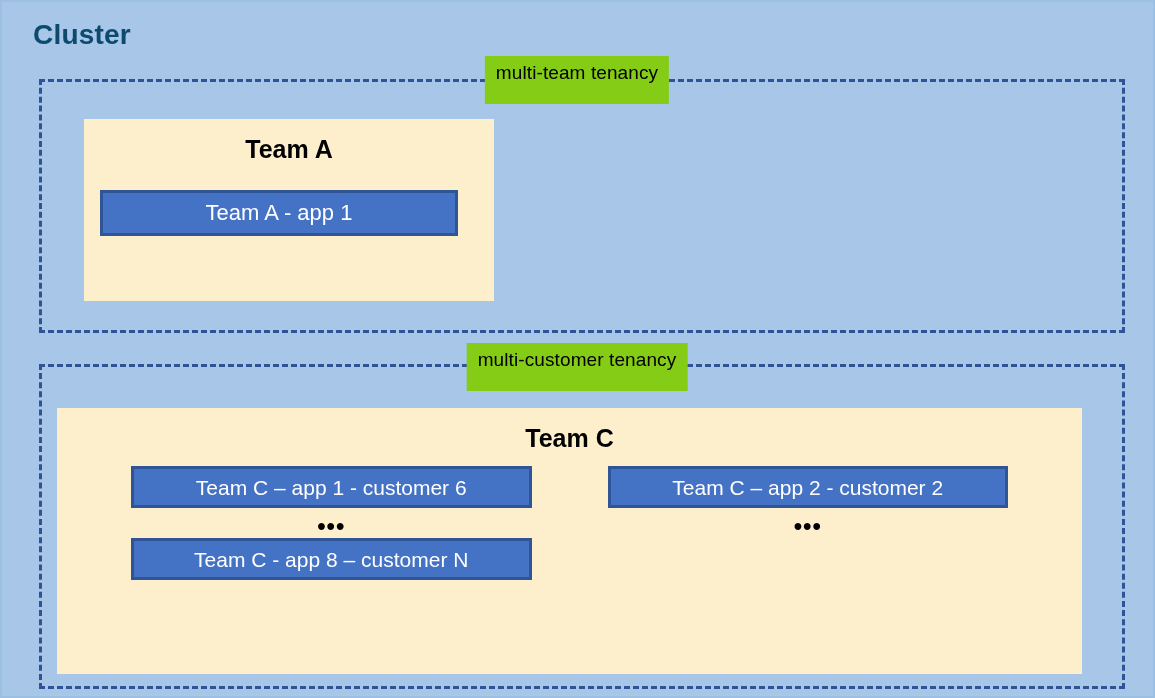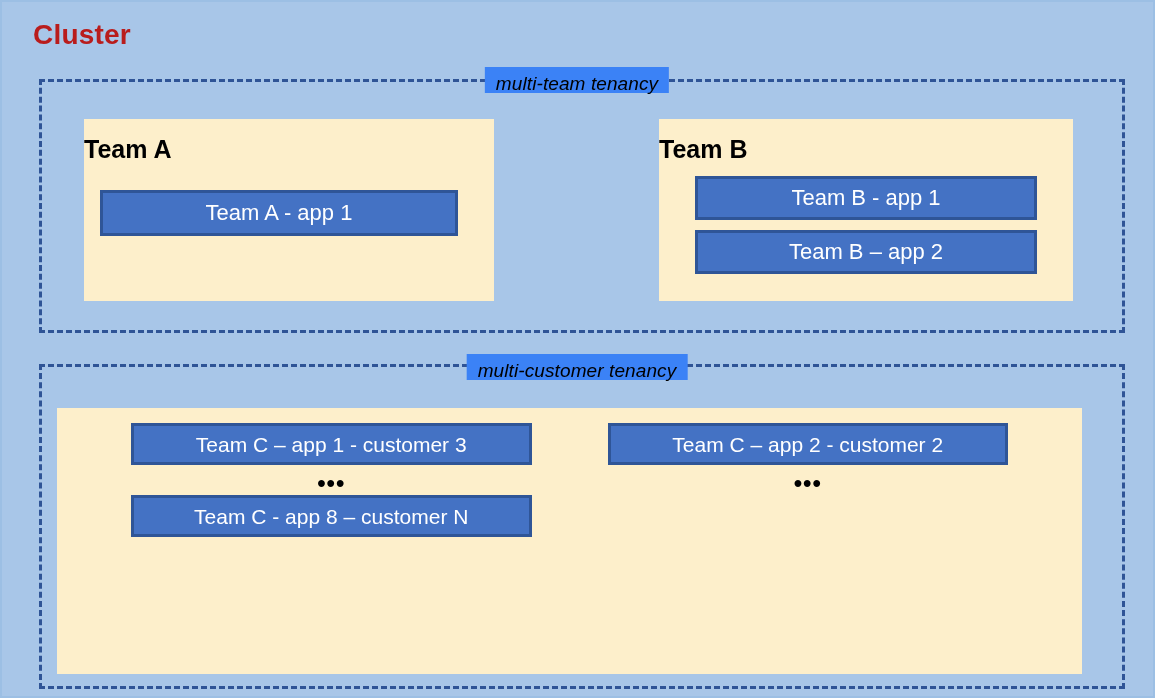--- a/index.html
+++ b/index.html
@@ -21,21 +21,21 @@
     overflow: hidden;
   }
 
   
   .cluster-title {
     position: absolute;
     left: 31px;
     top: 19px;
     font-size: 28px;
     font-weight: bold;
-    color: #b91c1c;
+    color: #0c4a6e;
     letter-spacing: 0.2px;
     line-height: 1;
     white-space: nowrap;
   }
 
   
   .tenancy-group {
     position: absolute;
     box-sizing: border-box;
     border: 3px dashed #2F5496;
@@ -49,29 +49,28 @@
   .tenancy-group.multi-customer {
     left: 37px;
     top: 362px;
     width: 1086px;
     height: 325px;
   }
 
   
   .tenancy-label {
     position: absolute;
-    background: #3b82f6;
+    background: #84cc16;
     color: #000000;
     font-size: 19px;
     line-height: 1;
-    padding: 7px 11px 0 11px;
+    padding: 7px 11px 22px 11px;
     white-space: nowrap;
     transform: translate(-50%, -50%);
     letter-spacing: 0.1px;
-    font-style: italic;
   }
   .tenancy-label.lbl-team {
     left: 575px;
     top: 78px;
   }
   .tenancy-label.lbl-customer {
     left: 575px;
     top: 365px;
   }
 
@@ -95,21 +94,21 @@
     height: 182px;
   }
   .team-panel.team-c {
     left: 55px;
     top: 406px;
     width: 1025px;
     height: 266px;
   }
 
   .team-heading {
-    text-align: left;
+    text-align: center;
     font-size: 25px;
     font-weight: bold;
     color: #000000;
     line-height: 1;
     white-space: nowrap;
   }
   .team-panel.team-a .team-heading { margin-top: 18px; }
   .team-panel.team-b .team-heading { margin-top: 18px; }
   .team-panel.team-c .team-heading { margin-top: 18px; }
 
@@ -177,38 +176,32 @@
 
   <div class="tenancy-label lbl-team">multi-team tenancy</div>
 
   <div class="team-panel team-a">
     <div class="team-heading">Team A</div>
     <div class="app-list">
       <div class="app-box">Team A - app 1</div>
     </div>
   </div>
 
-  <div class="team-panel team-b">
-    <div class="team-heading">Team B</div>
-    <div class="app-list">
-      <div class="app-box">Team B - app 1</div>
-      <div class="app-box">Team B – app 2</div>
-    </div>
-  </div>
 
   <div class="tenancy-group multi-customer"></div>
 
   <div class="tenancy-label lbl-customer">multi-customer tenancy</div>
 
   <div class="team-panel team-c">
+    <div class="team-heading">Team C</div>
 
     <div class="columns">
 
       <div class="column">
-        <div class="app-box">Team C – app 1 - customer 3</div>
+        <div class="app-box">Team C – app 1 - customer 6</div>
         <div class="ellipsis">•••</div>
         <div class="app-box">Team C - app 8 – customer N</div>
       </div>
 
       <div class="column">
         <div class="app-box">Team C – app 2 - customer 2</div>
         <div class="ellipsis">•••</div>
       </div>
 
     </div>

